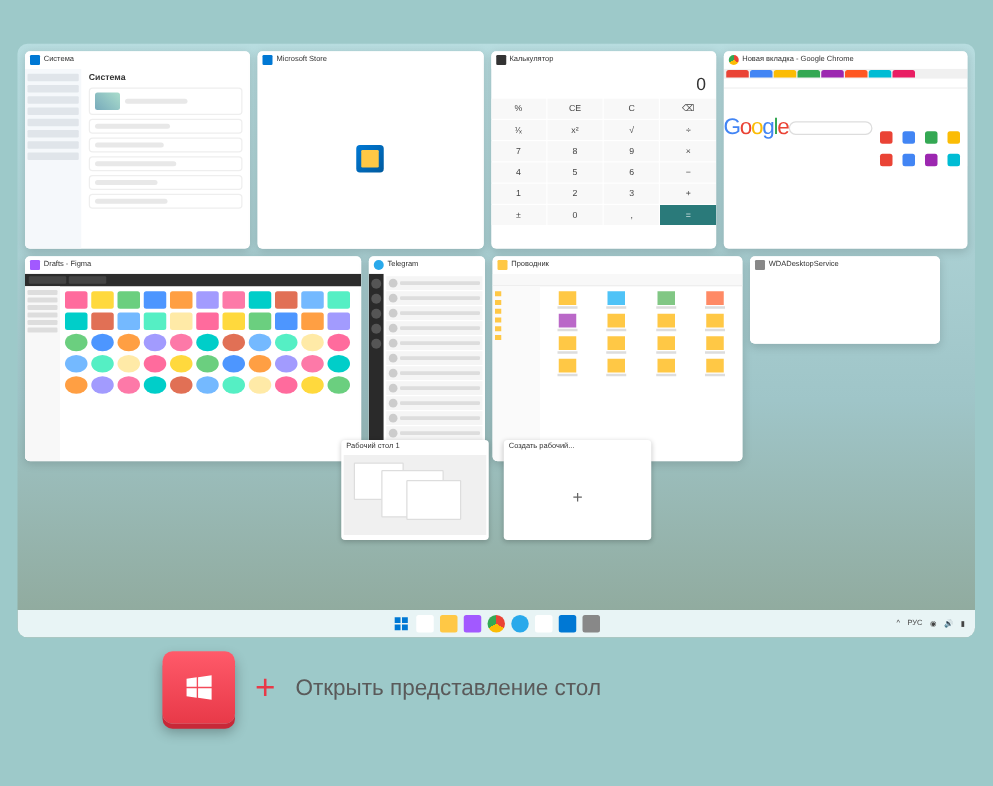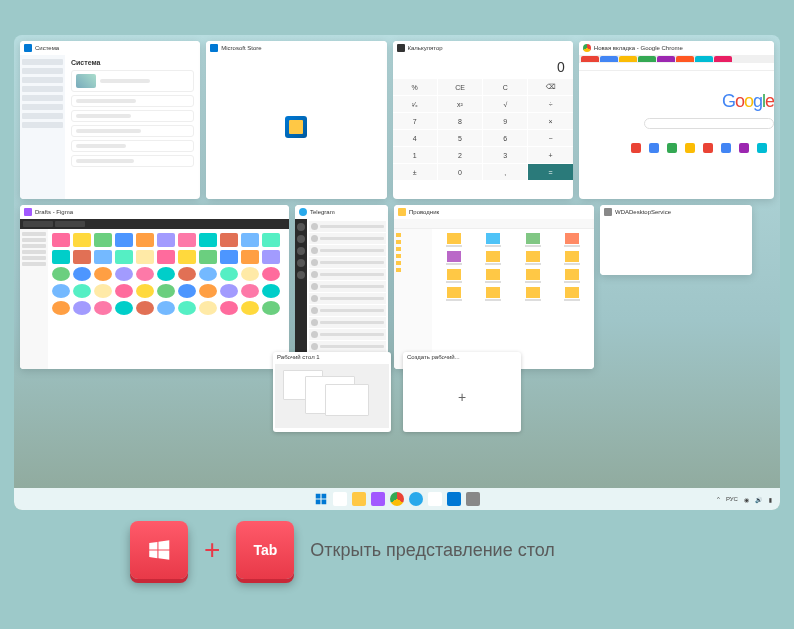--- a/index.html
+++ b/index.html
@@ -34,21 +34,21 @@
 .key{width:58px;height:58px;background:linear-gradient(180deg,#ff5a6a,#e83948);border-radius:8px;box-shadow:0 4px 0 #c82838,0 6px 10px rgba(0,0,0,0.3);display:flex;align-items:center;justify-content:center;color:#fff;font-weight:600;font-size:14px}
 .key-win svg{width:26px;height:26px}
 .plus{color:#e83948;font-size:28px;font-weight:300}
 .hotkey-label{color:#5a5a5a;font-size:18px;font-weight:400}
 
 .calc-display{text-align:right;padding:4px 8px;font-size:14px;color:#333}
 .calc-grid{display:grid;grid-template-columns:repeat(4,1fr);gap:1px}
 .calc-btn{height:16px;background:#f8f8f8;font-size:7px;display:flex;align-items:center;justify-content:center;color:#444}
 .calc-btn.eq{background:#2a7a7a;color:#fff}
 
-.chrome-body{background:#fff;display:flex;flex-direction:column;align-items:flex-end;padding-top:20px}
+.chrome-body{background:#fff;display:flex;flex-direction:row;align-items:flex-start;padding-top:20px}
 .google-logo{font-size:18px;font-weight:500;letter-spacing:-1px}
 .g1{color:#4285f4}.g2{color:#ea4335}.g3{color:#fbbc05}.g4{color:#4285f4}.g5{color:#34a853}.g6{color:#ea4335}
 .chrome-search{width:130px;height:11px;border:1px solid #ddd;border-radius:6px;margin-top:6px}
 .chrome-apps{display:flex;gap:8px;margin-top:14px;flex-wrap:wrap;width:150px;justify-content:center}
 .chrome-app{width:10px;height:10px;border-radius:2px}
 .chrome-tabs{height:8px;background:#f0f0f0;display:flex;gap:1px;padding:1px 2px}
 .chrome-tab{width:18px;height:6px;border-radius:2px 2px 0 0}
 
 .settings-body{display:flex;height:144px}
 .settings-side{width:45px;background:#f5f8fb;padding:4px 2px;display:flex;flex-direction:column;gap:3px}
@@ -531,15 +531,14 @@
   </div>
 </div>
 
 <div class="hotkey-bar">
   <div class="key key-win">
     <svg viewBox="0 0 24 24">
         <path fill="#fff" d="M3 5.5l7.5-1v7H3V5.5zm0 13l7.5 1v-7H3v6zm8.5 1.1l10 1.4V12.5h-10v7.1zm0-15.2v7.1h10V3l-10 1.4z"></path>
       </svg>
   </div>
   <div class="plus">+</div>
-  <div class="key">Tab</div>
   <div class="hotkey-label">Открыть представление стол</div>
 </div>
 
 </body></html>

